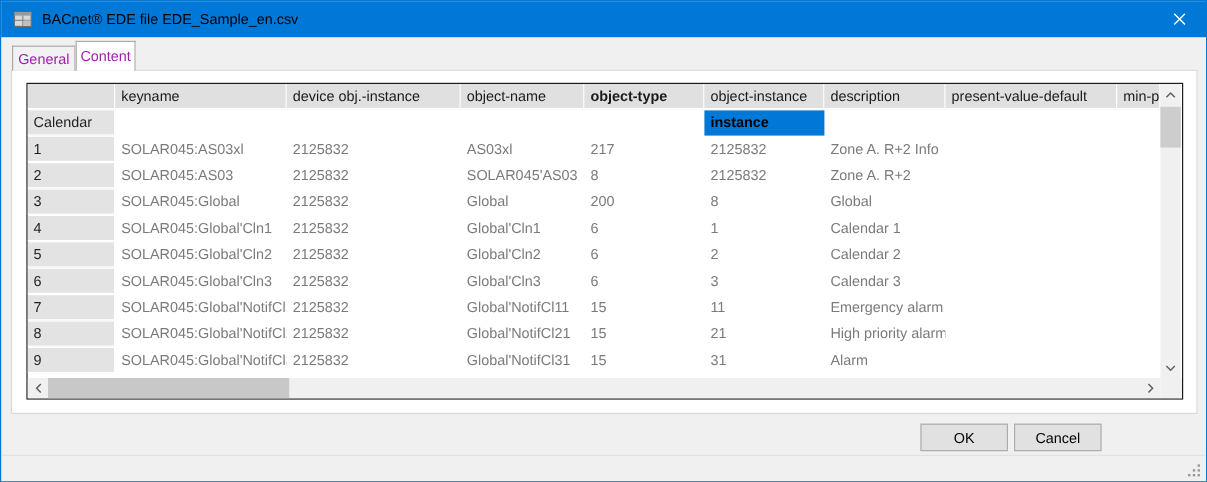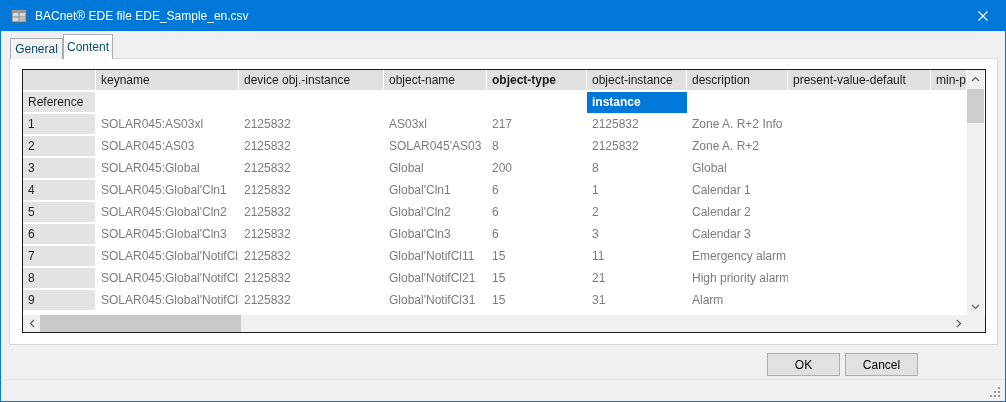--- a/index.html
+++ b/index.html
@@ -19,34 +19,34 @@
     font-size:12px;background:#fff;overflow:hidden;
   }
   .dialog{
     position:absolute;inset:0;
     border:1px solid var(--accent);
     background:var(--dlg-bg);
   }
   
   .titlebar{
     position:absolute;left:0;top:0;right:0;height:30px;
-    background:var(--accent);color:#ffffff;
+    background:var(--accent);color:#000000;
     display:flex;align-items:center;
   }
   .app-icon{width:16px;height:16px;margin-left:10px;flex:0 0 auto;display:block;}
   .title-text{margin-left:8px;font-size:12px;white-space:nowrap;}
   .close-btn{
     position:absolute;right:0;top:0;width:45px;height:30px;
     display:flex;align-items:center;justify-content:center;cursor:pointer;
   }
   
   .tab{
     position:absolute;background:#fff;border:1px solid #acacac;border-bottom:none;
     display:flex;align-items:center;justify-content:center;
-    font-size:12px;color:#0c4a6e;z-index:3;cursor:pointer;
+    font-size:12px;color:#a21caf;z-index:3;cursor:pointer;
   }
   .tab.inactive{left:9px;top:37px;width:53px;height:21px;background:#f2f2f2;}
   .tab.active{left:62px;top:33px;width:50px;height:25px;background:#fff;}
   
   .tabpage{
     position:absolute;left:8px;top:57px;width:989px;height:287px;
     background:#fff;border:1px solid #d9d9d9;z-index:1;
   }
   
   .grid{
@@ -61,21 +61,21 @@
   }
   .hcell{
     background:var(--hdr-bg);color:#1a1a1a;
     border-right:1px solid #fff;border-bottom:1px solid #fff;
   }
   .rhead{
     background:#e3e3e3;color:#1f1f1f;
     border-right:1px solid #fff;border-bottom:1px solid #fff;
   }
   .rcell{background:transparent;color:#1f1f1f;}
-  .rcell.sel{background:var(--accent);color:#ffffff;font-weight:bold;}
+  .rcell.sel{background:var(--accent);color:#000000;font-weight:bold;}
   .dcell{background:#fff;color:var(--data-text);}
   
   .vscroll{
     position:absolute;left:944px;top:0;width:17px;height:245px;
     background:var(--scroll-track);z-index:5;
   }
   .varrow{position:absolute;left:0;width:17px;height:17px;display:flex;align-items:center;justify-content:center;}
   .varrow.up{top:0;}
   .varrow.down{bottom:0;}
   .vthumb{position:absolute;left:0;top:19px;width:17px;height:34px;background:var(--scroll-thumb);}
@@ -141,21 +141,21 @@
             <div class="cell hcell" style="width: 143px;">keyname</div>
             <div class="cell hcell" style="width: 145px;">device obj.-instance</div>
             <div class="cell hcell" style="width: 103px;">object-name</div>
             <div class="cell hcell" style="width: 100px; font-weight: bold;">object-type</div>
             <div class="cell hcell" style="width: 100px;">object-instance</div>
             <div class="cell hcell" style="width: 101px;">description</div>
             <div class="cell hcell" style="width: 143px;">present-value-default</div>
             <div class="cell hcell" style="width: 36px;">min-pre</div>
           </div>
         <div id="grid-ref" class="grid-row">
-            <div class="cell rhead" style="width: 73px;">Reference</div>
+            <div class="cell rhead" style="width: 73px;">Calendar</div>
             <div class="cell rcell" style="width: 143px;"></div>
             <div class="cell rcell" style="width: 145px;"></div>
             <div class="cell rcell" style="width: 103px;"></div>
             <div class="cell rcell" style="width: 100px;"></div>
             <div class="cell rcell sel" style="width: 100px;">instance</div>
             <div class="cell rcell" style="width: 101px;"></div>
             <div class="cell rcell" style="width: 143px;"></div>
             <div class="cell rcell" style="width: 36px;"></div>
           </div>
         <div id="grid-body">

